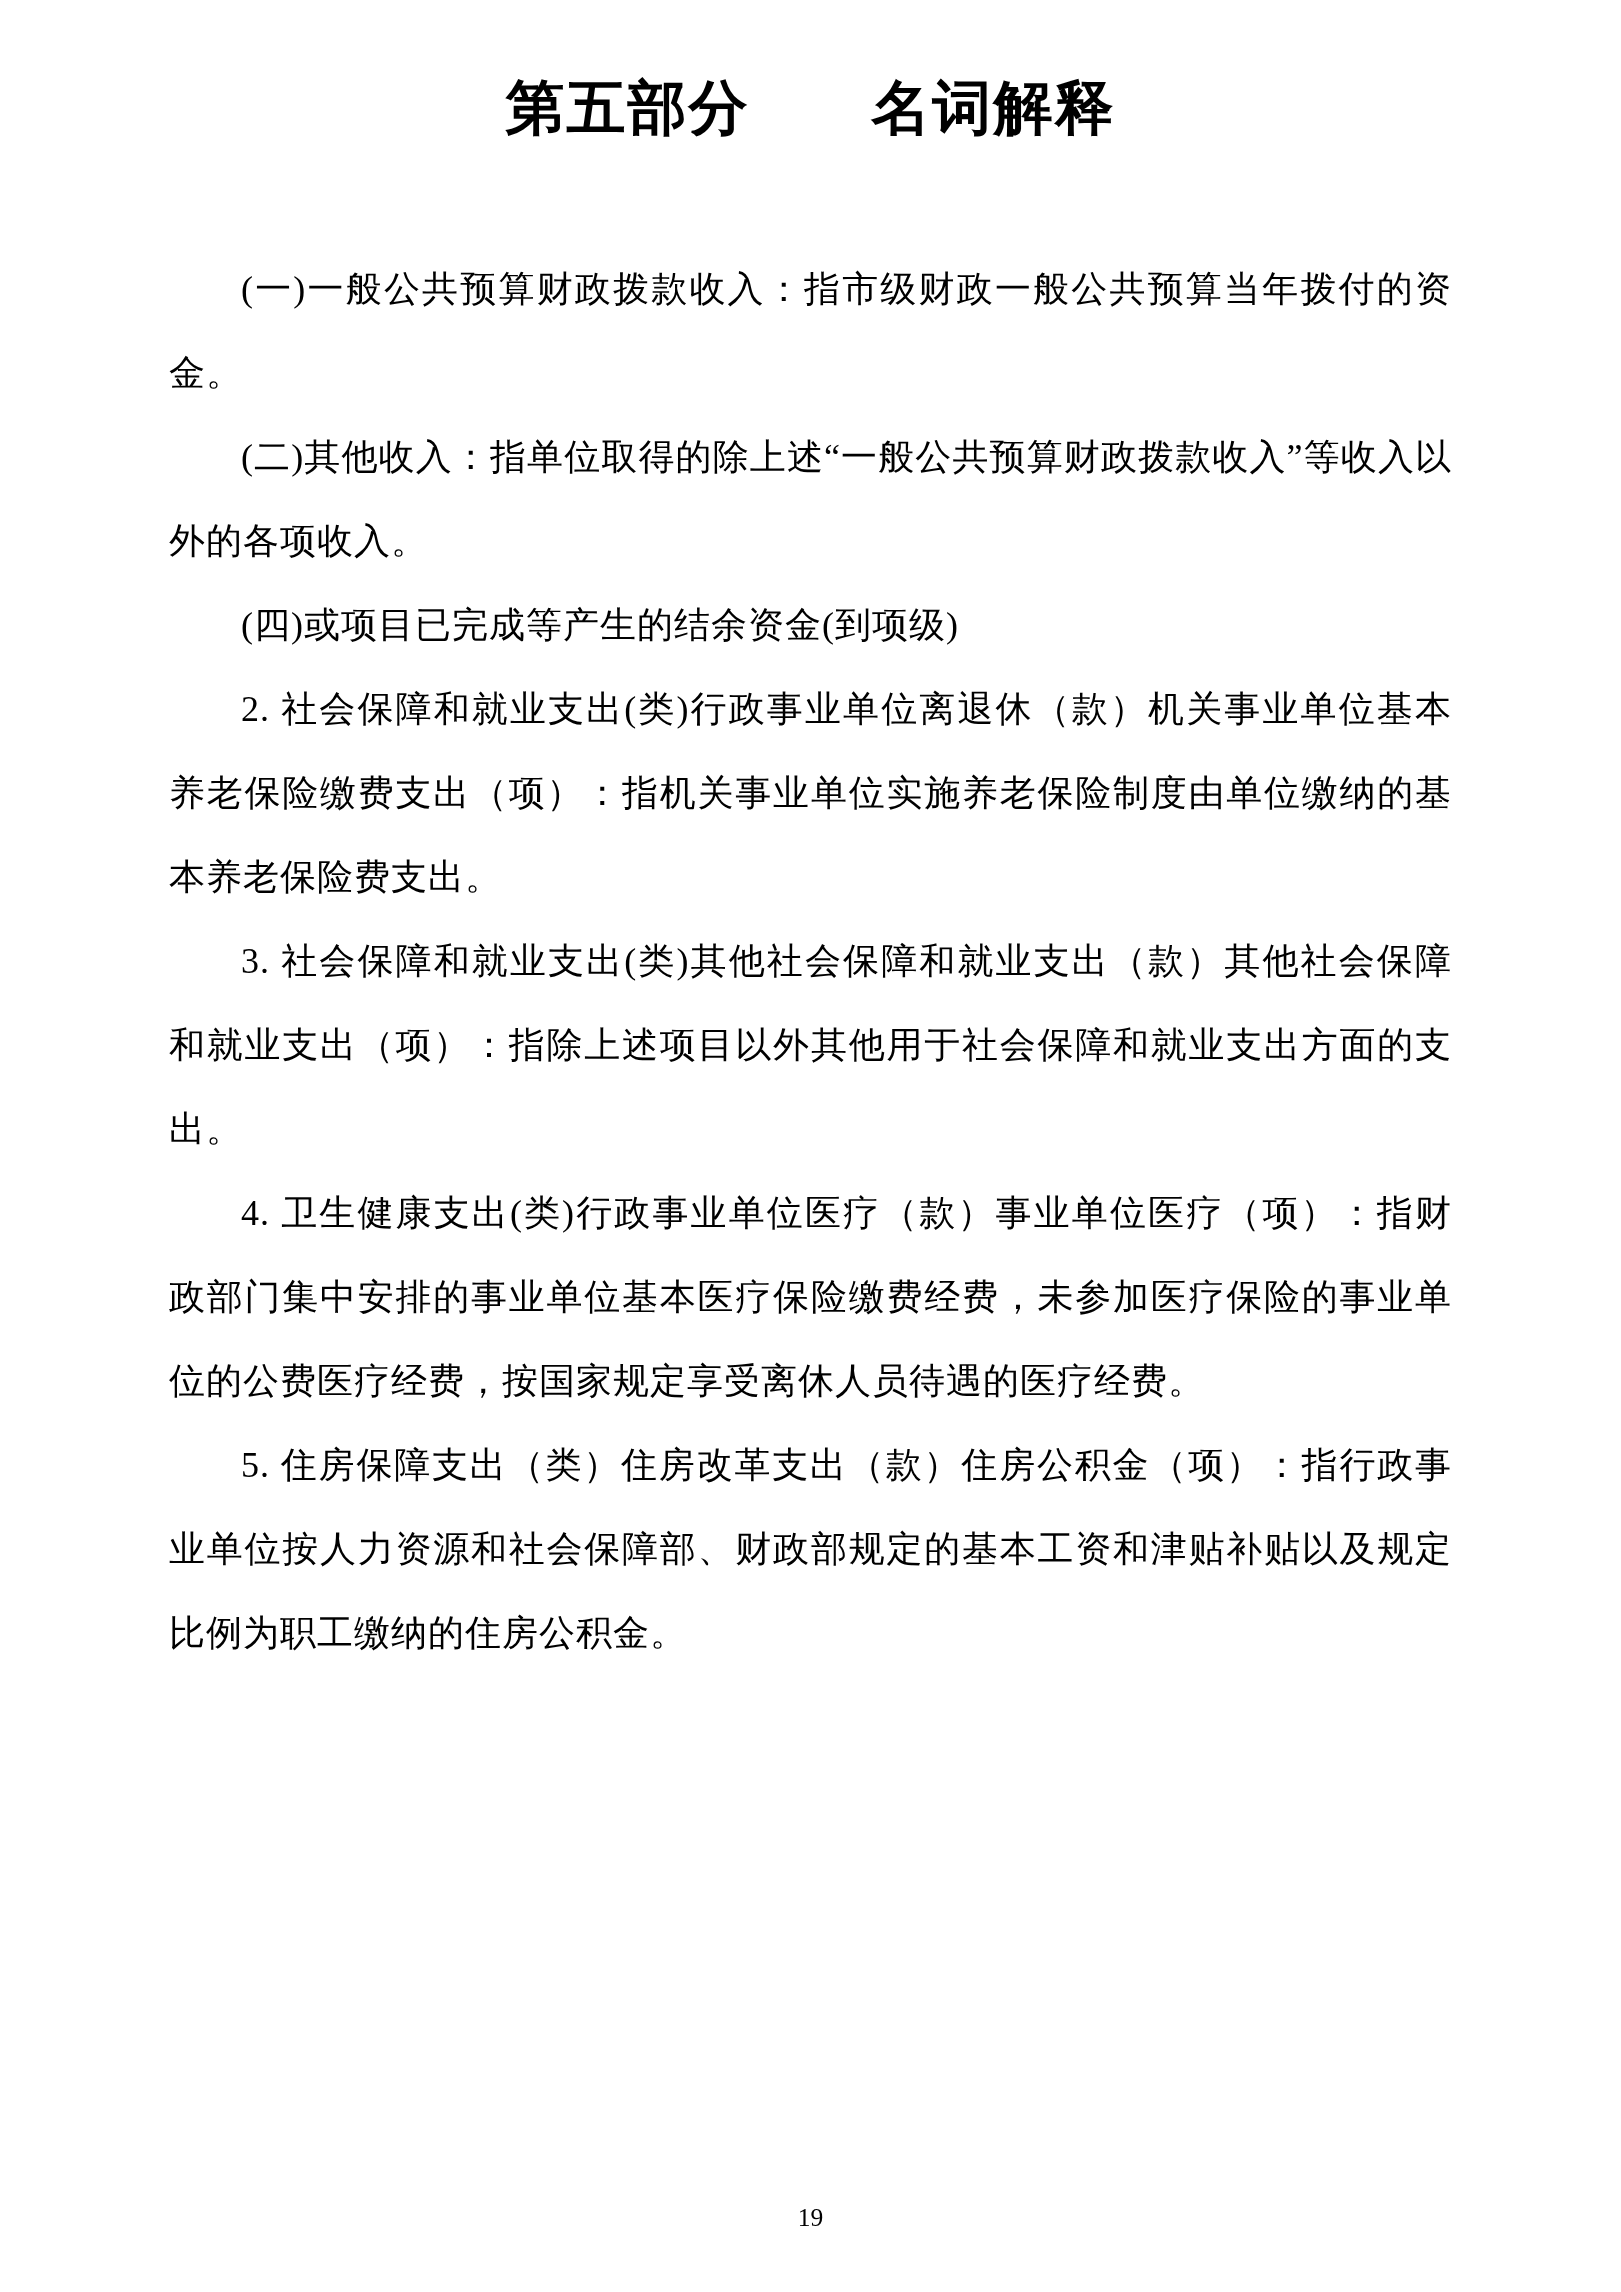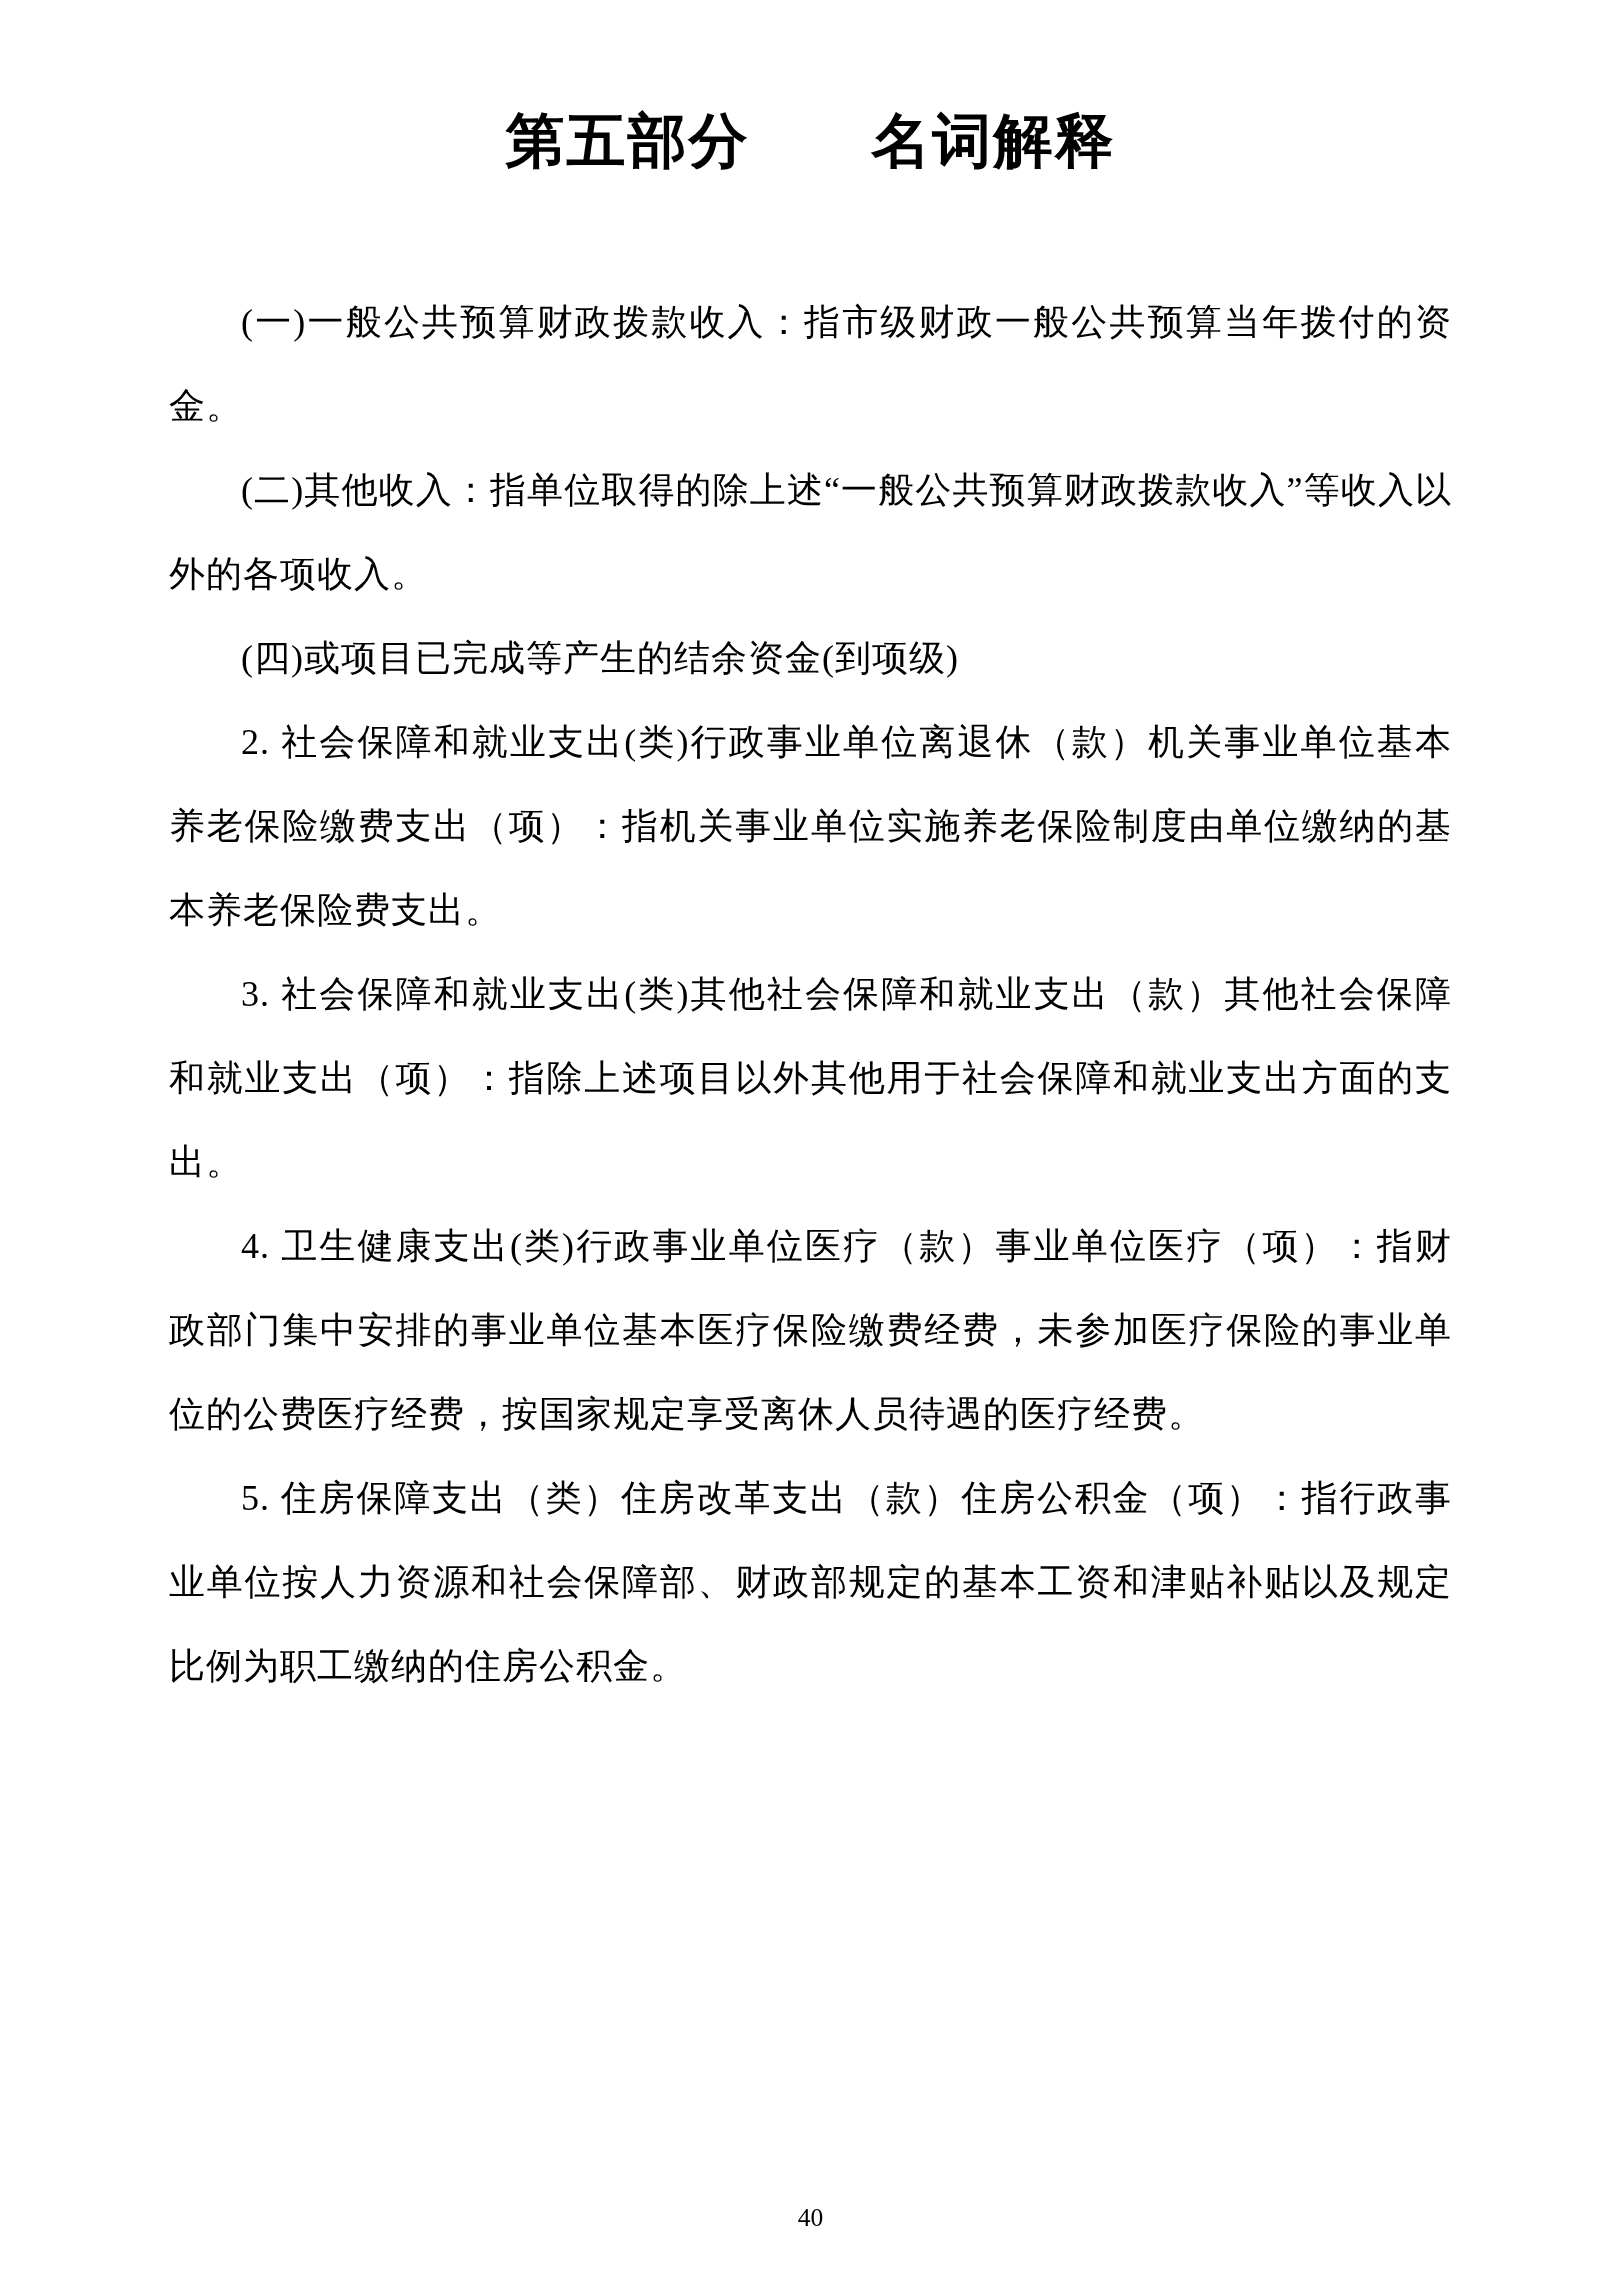--- a/index.html
+++ b/index.html
@@ -10,21 +10,21 @@
   .page {
     position: relative;
     width: 1621px;
     height: 2293px;
     background: #ffffff;
     color: #000000;
     overflow: hidden;
     font-family: "Liberation Serif", "DejaVu Serif", serif;
   }
   .content {
-    padding: 100px 169px 0 169px;
+    padding: 67px 169px 0 169px;
   }
   .doc-title {
     font-family: "Liberation Sans", "DejaVu Sans", sans-serif;
     font-size: 59px;
     font-weight: bold;
     line-height: 82px;
     text-align: center;
     letter-spacing: 2px;
     margin: 0 0 98px 0;
     white-space: pre;
@@ -56,15 +56,15 @@
 
     <p class="para">(一)一般公共预算财政拨款收入：指市级财政一般公共预算当年拨付的资金。</p>
     <p class="para">(二)其他收入：指单位取得的除上述“一般公共预算财政拨款收入”等收入以外的各项收入。</p>
     <p class="para">(四)或项目已完成等产生的结余资金(到项级)</p>
     <p class="para">2. 社会保障和就业支出(类)行政事业单位离退休（款）机关事业单位基本养老保险缴费支出（项）：指机关事业单位实施养老保险制度由单位缴纳的基本养老保险费支出。</p>
     <p class="para">3. 社会保障和就业支出(类)其他社会保障和就业支出（款）其他社会保障和就业支出（项）：指除上述项目以外其他用于社会保障和就业支出方面的支出。</p>
     <p class="para">4. 卫生健康支出(类)行政事业单位医疗（款）事业单位医疗（项）：指财政部门集中安排的事业单位基本医疗保险缴费经费，未参加医疗保险的事业单位的公费医疗经费，按国家规定享受离休人员待遇的医疗经费。</p>
     <p class="para">5. 住房保障支出（类）住房改革支出（款）住房公积金（项）：指行政事业单位按人力资源和社会保障部、财政部规定的基本工资和津贴补贴以及规定比例为职工缴纳的住房公积金。</p>
   </div>
 
-  <div class="page-number">40</div>
+  <div class="page-number">19</div>
 </div>
 
 
 </body></html>

